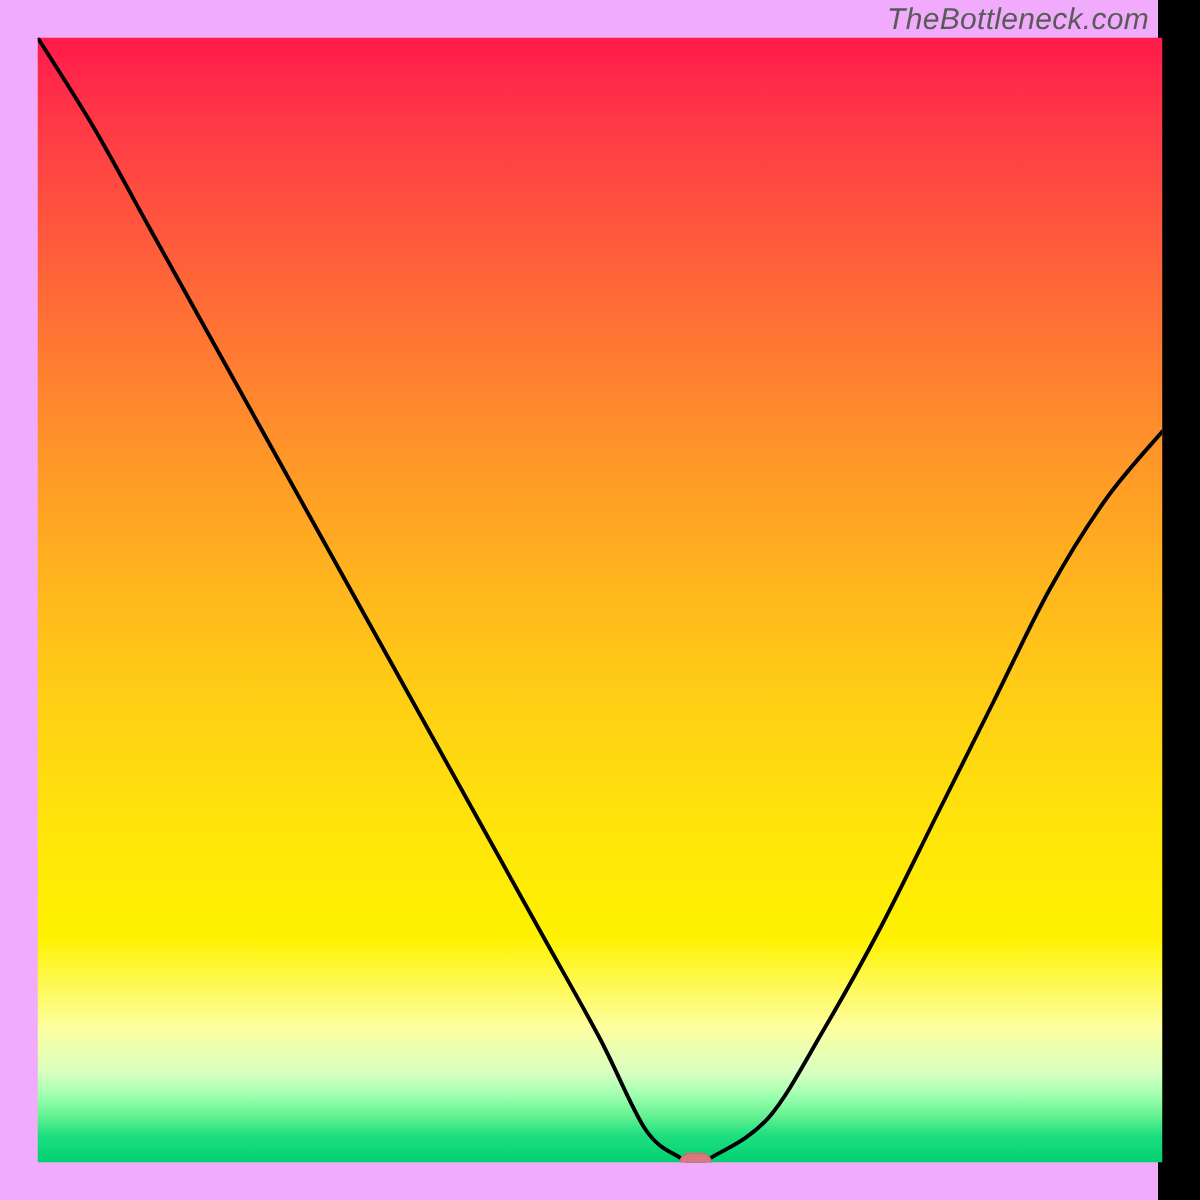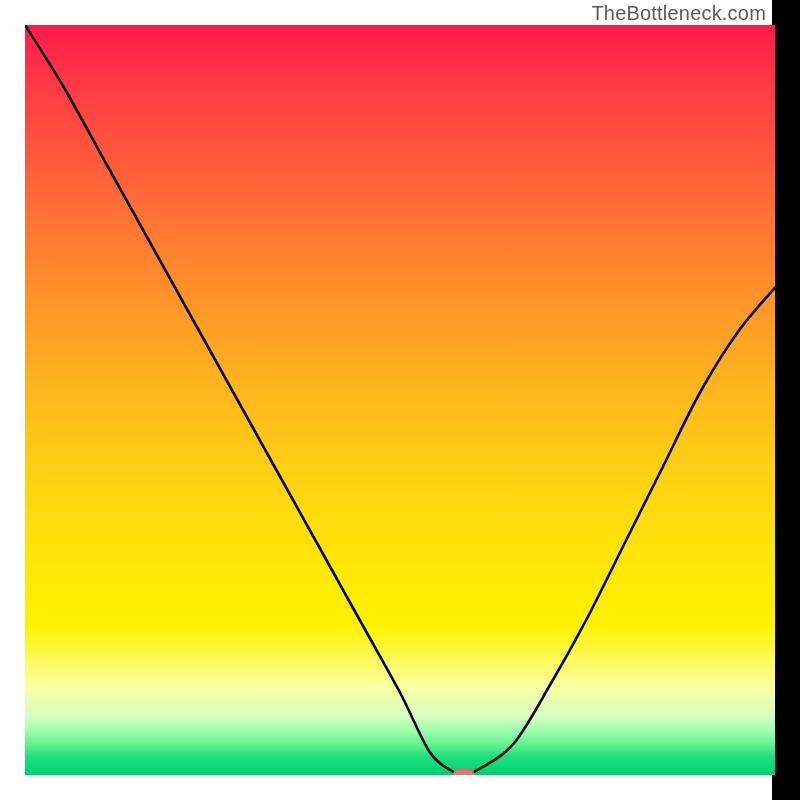--- a/index.html
+++ b/index.html
@@ -8,21 +8,22 @@
     width: 800px;
     height: 800px;
     overflow: hidden;
     background: #000;
     font-family: Arial, Helvetica, sans-serif;
   }
   .frame {
     position: relative;
     width: 772px;
     height: 800px;
-    background: #ffffff;
+    background: #f0abfc;
+    font-style: italic;
   }
   .plot {
     position: absolute;
     left: 25px;
     top: 25px;
     width: 750px;
     height: 750px;
     overflow: hidden;
   }
   .gradient {

